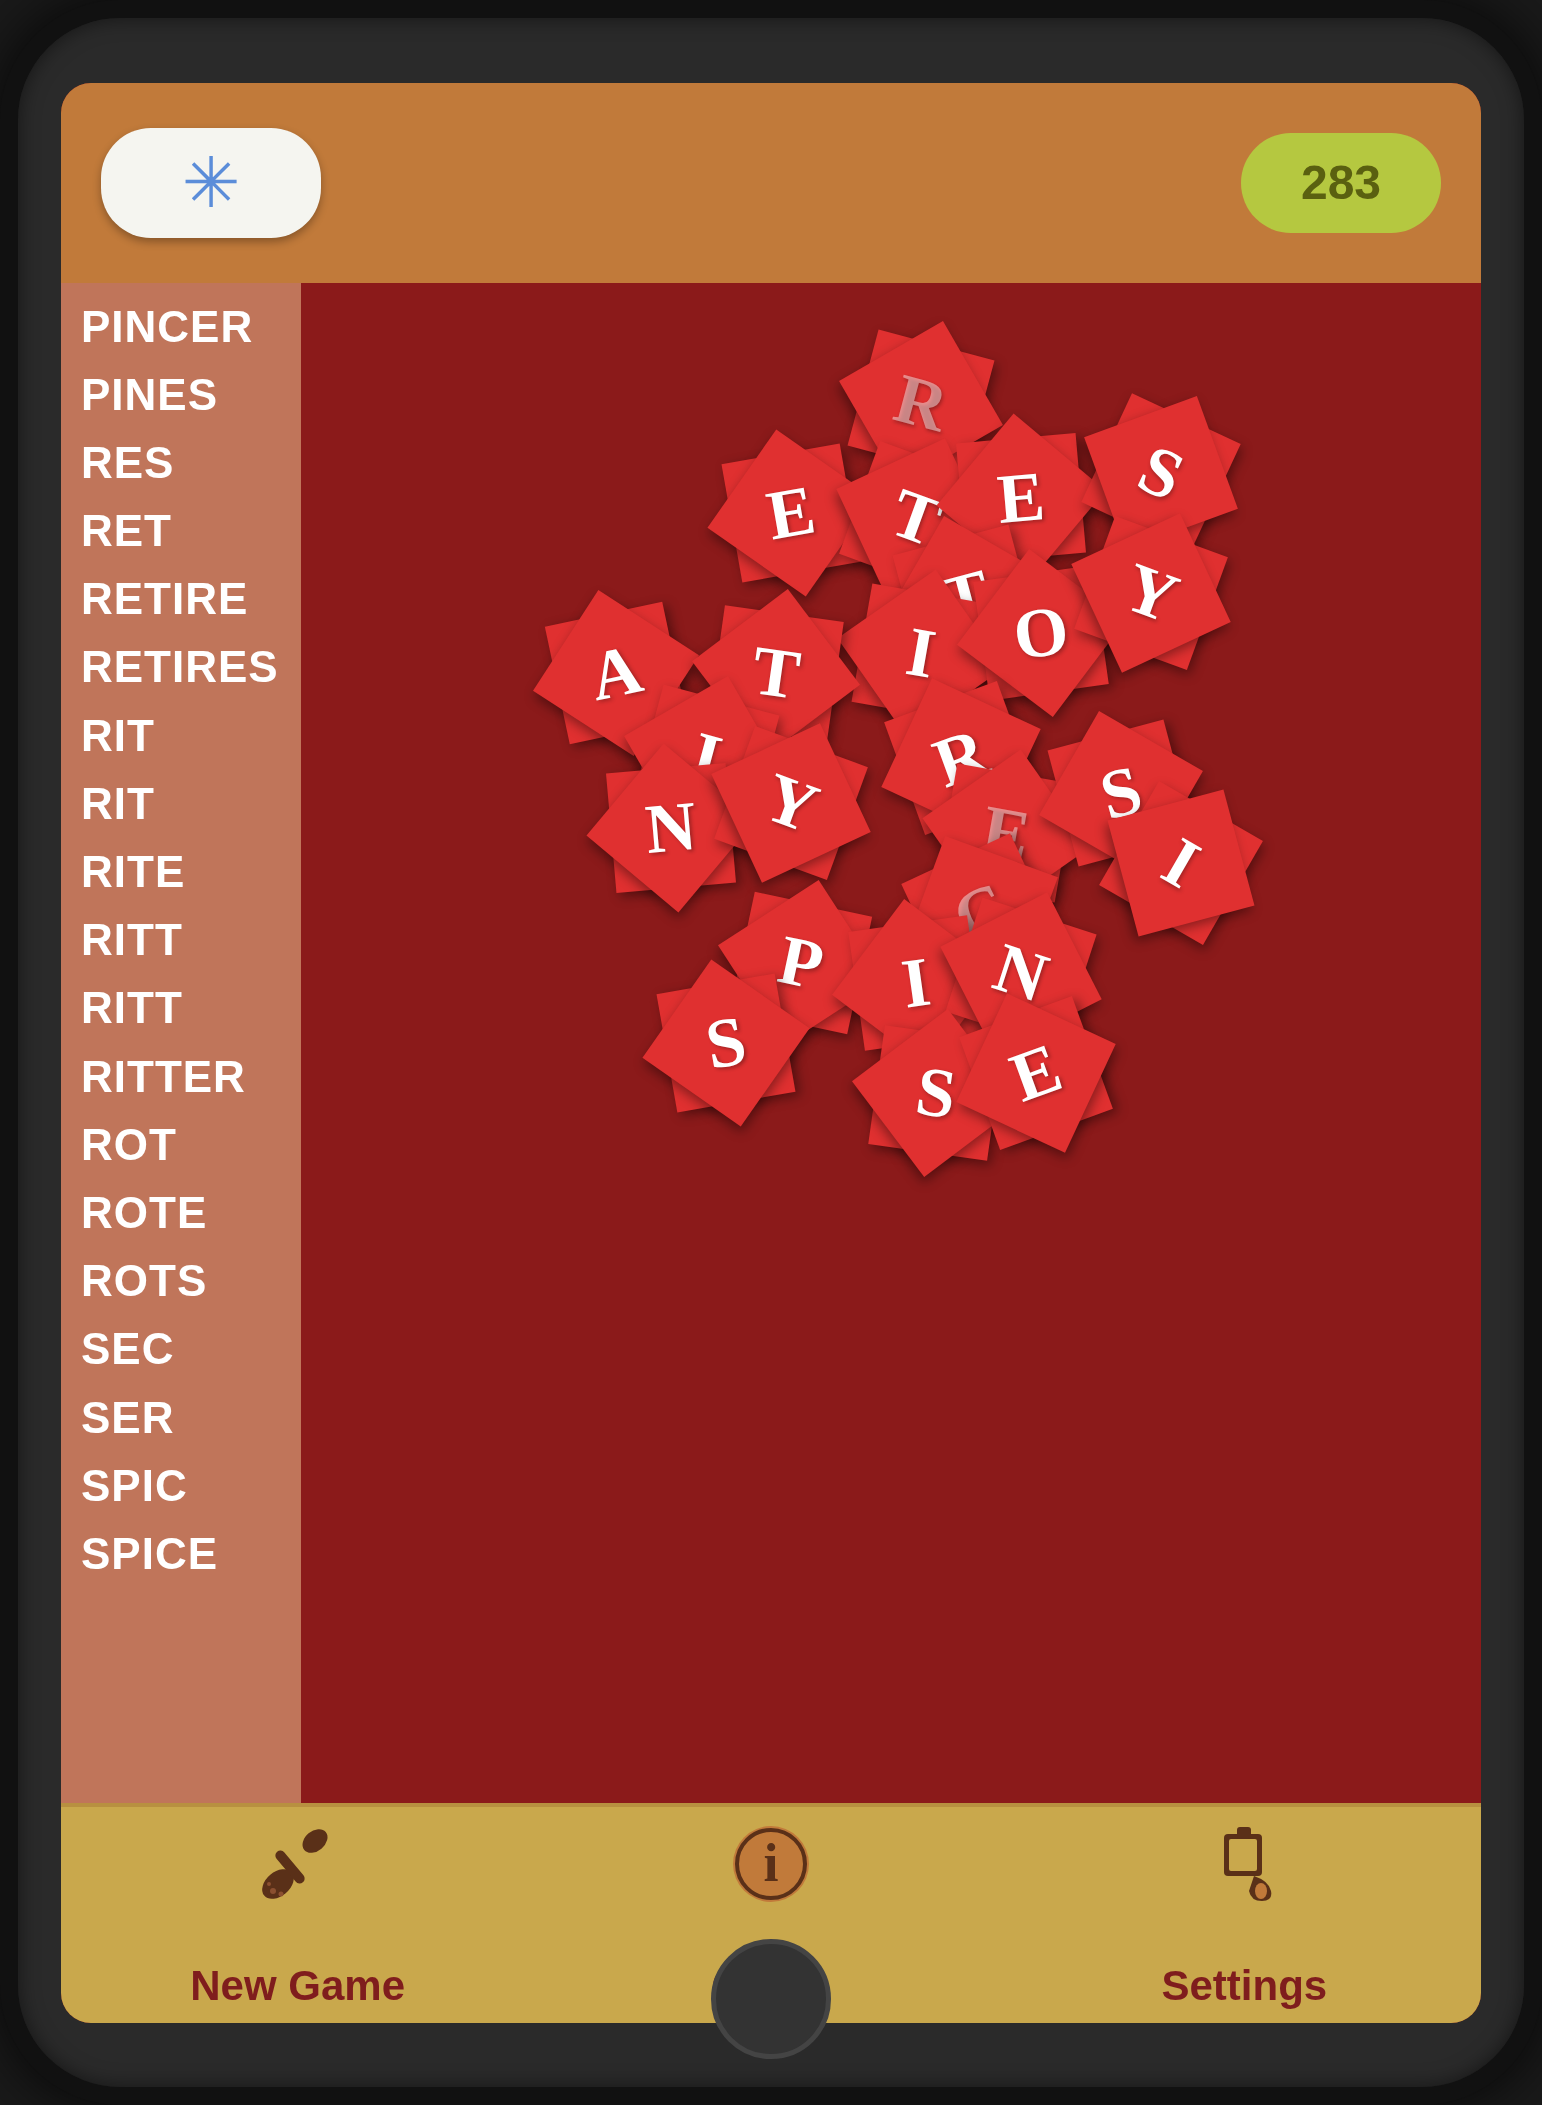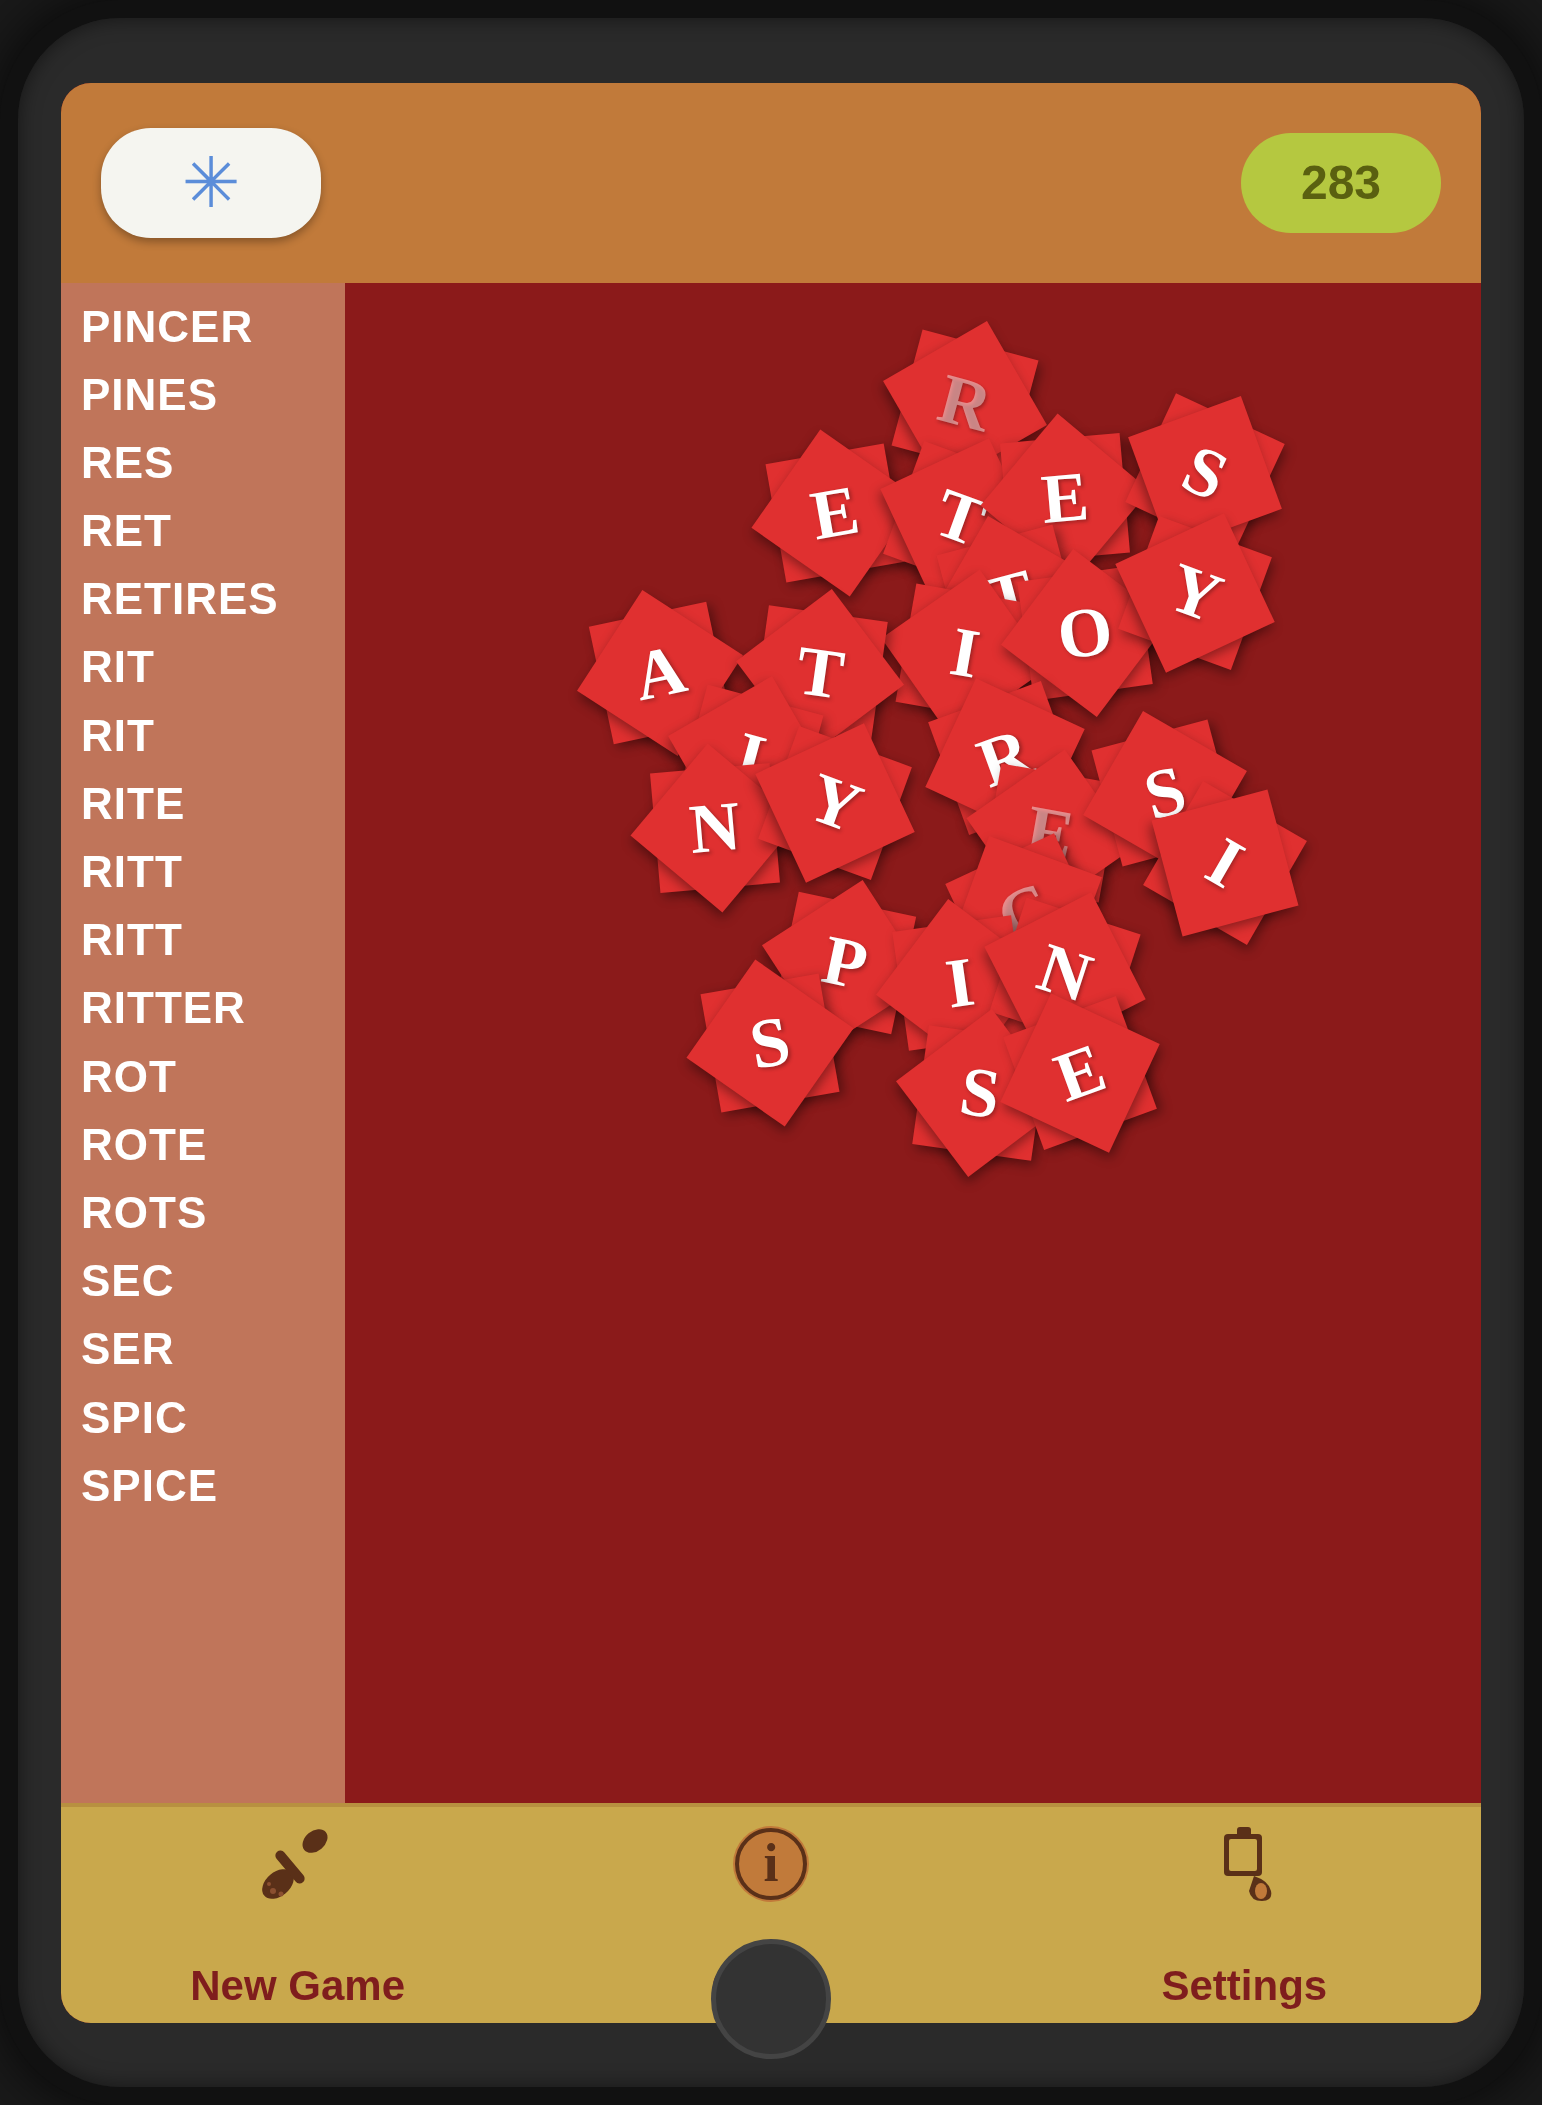--- a/index.html
+++ b/index.html
@@ -103,21 +103,21 @@
     
     .main-content {
       display: flex;
       flex: 1;
       overflow: hidden;
     }
 
     
     .word-list {
       background: #C0755A;
-      width: 284px;
+      width: 240px;
       flex-shrink: 0;
       overflow-y: auto;
       padding: 10px 20px;
     }
 
     .word-list::-webkit-scrollbar { display: none; }
 
     .word-item {
       font-size: 44px;
       font-weight: 900;
@@ -250,20 +250,21 @@
       </div>
     </div>
 
     <div class="main-content">
 
       <div class="word-list" id="word-list-container">
       <div class="word-item">PINCER</div>
           <div class="word-item">PINES</div>
           <div class="word-item">RES</div>
           <div class="word-item">RET</div>
+          <div class="word-item">RETIRE</div>
           <div class="word-item">RETIRES</div>
           <div class="word-item">RIT</div>
           <div class="word-item">RIT</div>
           <div class="word-item">RITE</div>
           <div class="word-item">RITT</div>
           <div class="word-item">RITT</div>
           <div class="word-item">RITTER</div>
           <div class="word-item">ROT</div>
           <div class="word-item">ROTE</div>
           <div class="word-item">ROTS</div>

